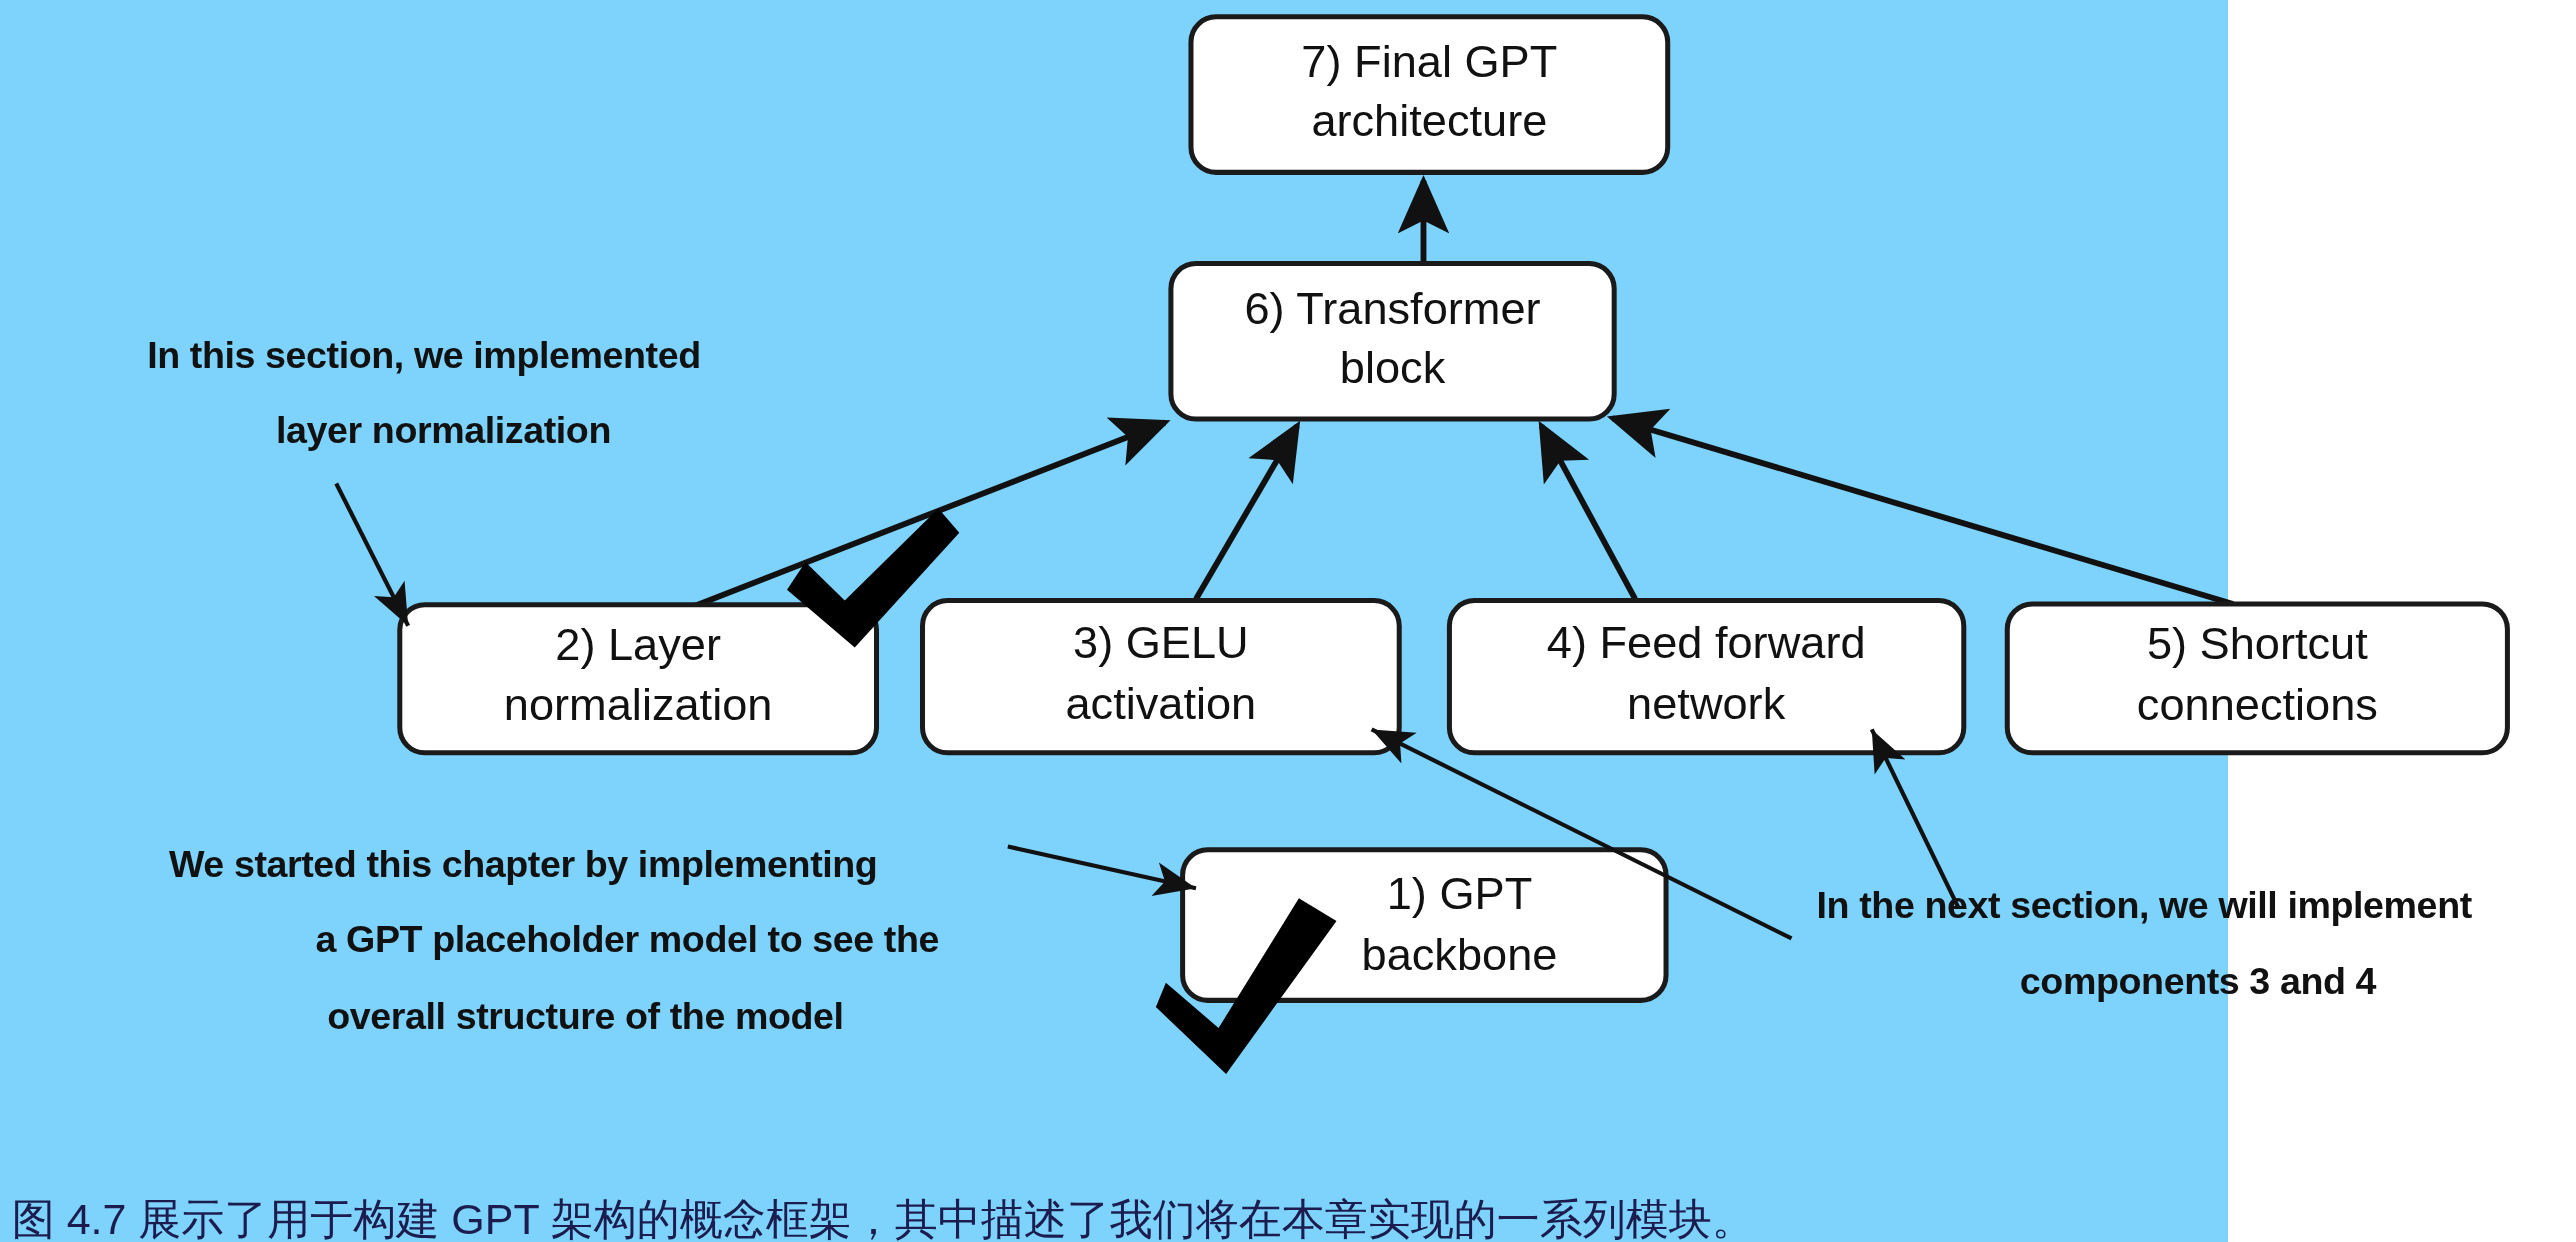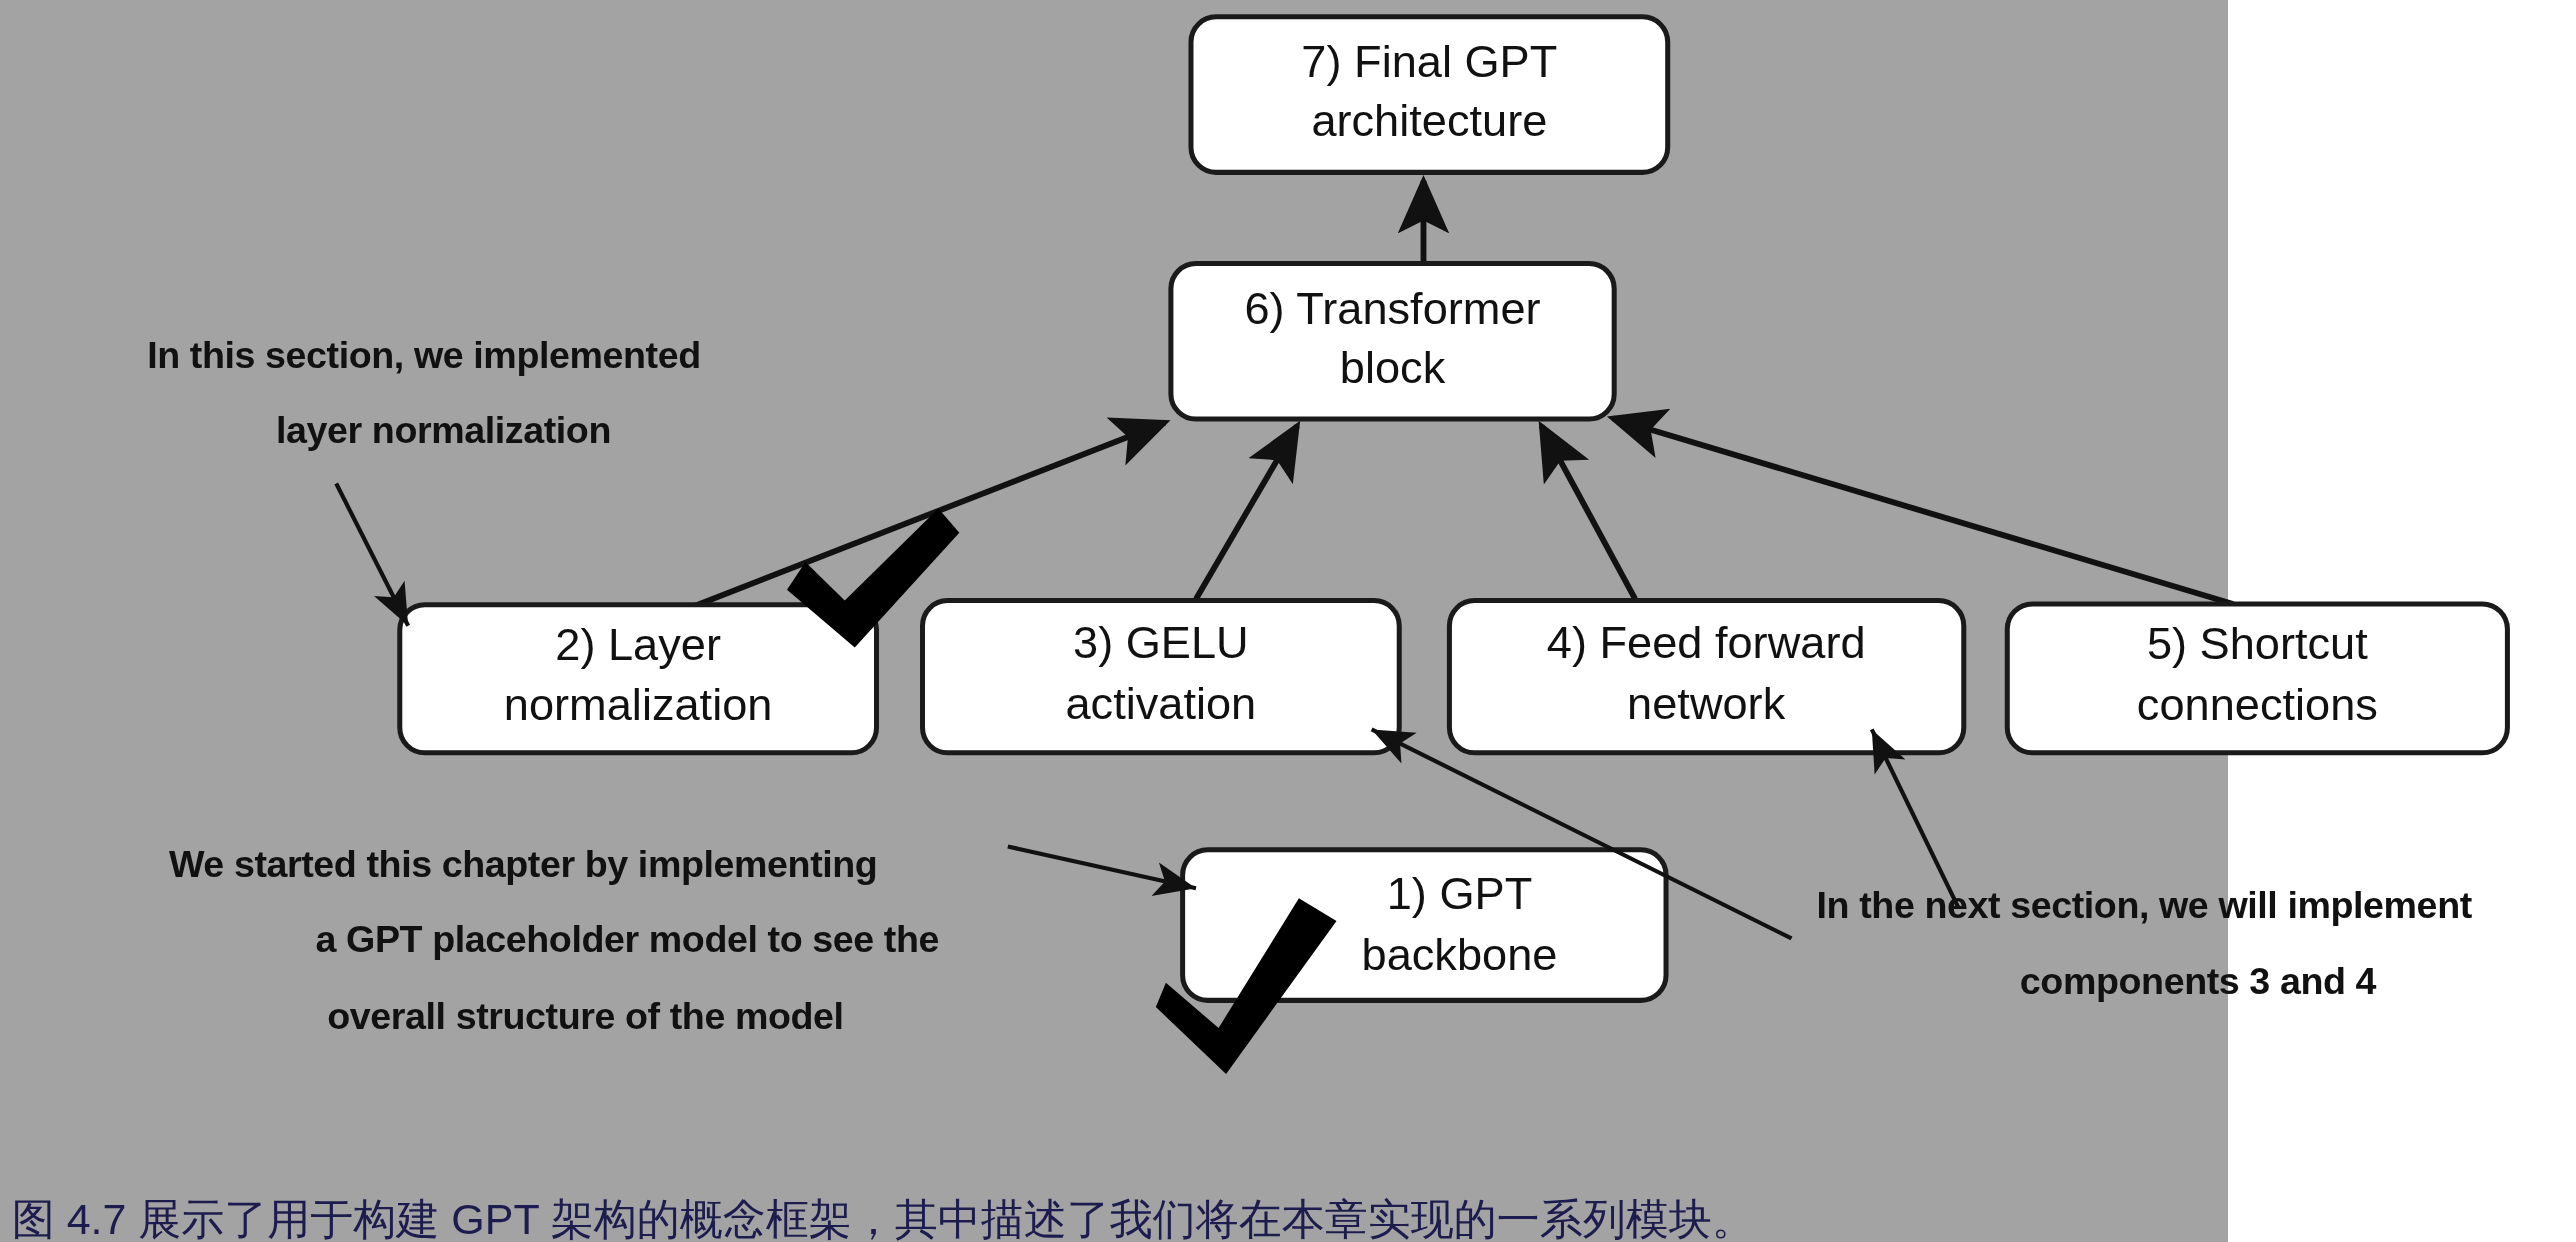--- a/index.html
+++ b/index.html
@@ -10,21 +10,21 @@
   body {
     width: 2576px;
     height: 1243px;
     font-family: "Liberation Sans", sans-serif;
     overflow: hidden;
   }
   #page {
     position: relative;
     width: 2228px;
     height: 1243px;
-    background: #a3a3a3;
+    background: #7dd3fc;
   }
   #diagram-svg {
     position: absolute;
     top: 0;
     left: 0;
     width: 2576px;
     height: 1243px;
   }
   .box-label {
     font-family: "Liberation Sans", sans-serif;

